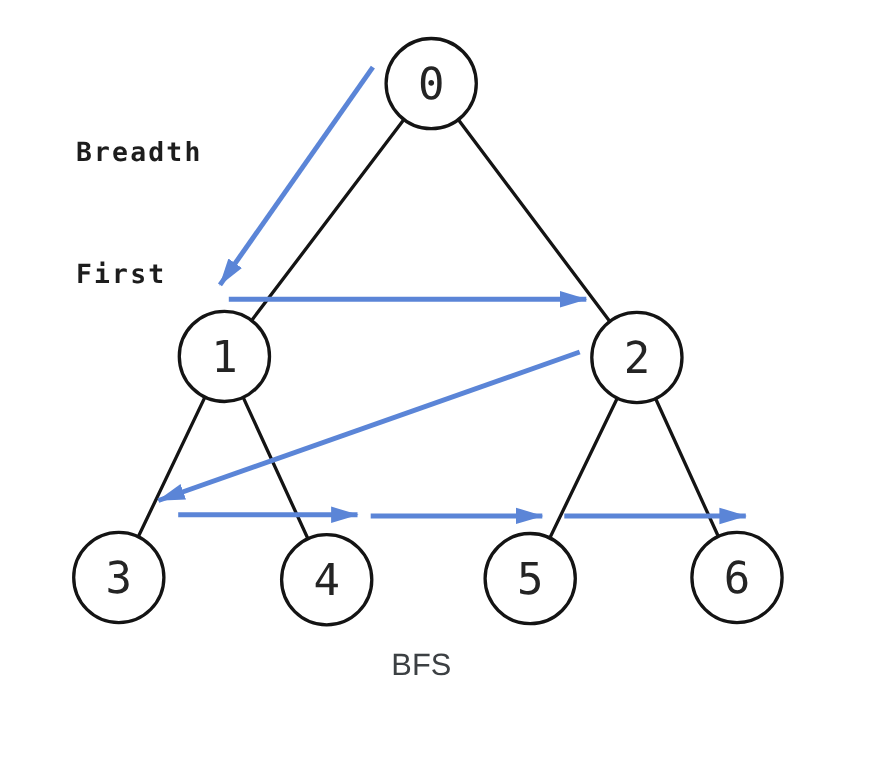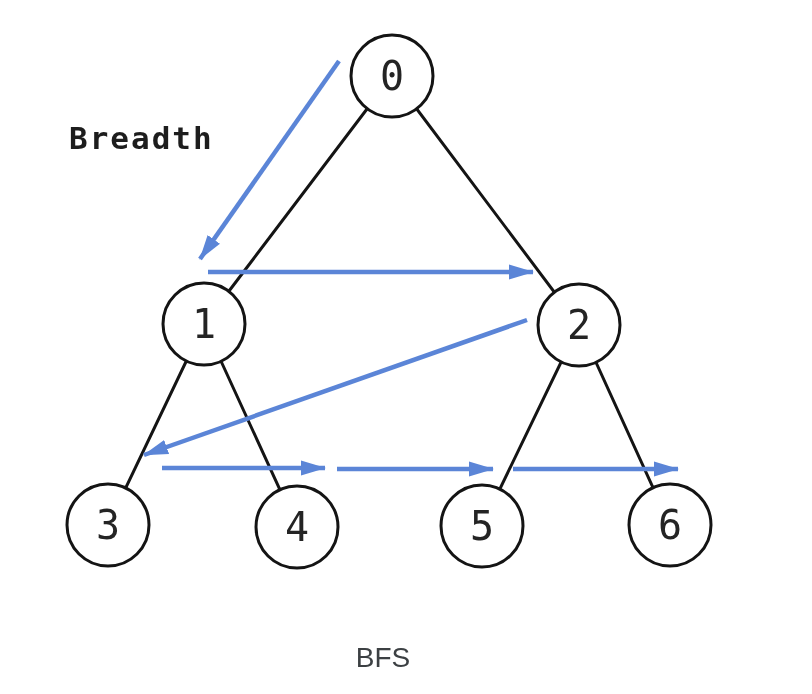--- a/index.html
+++ b/index.html
@@ -18,31 +18,31 @@
   .diagram-svg {
     position: absolute;
     left: 0;
     top: 0;
   }
   .title-block {
     position: absolute;
     left: 69px;
     top: 46px;
     font-family: "DejaVu Sans Mono", monospace;
-    font-size: 31px;
+    font-size: 24px;
     font-weight: bold;
     letter-spacing: 2px;
     line-height: 37px;
     color: #1d1d1d;
     white-space: pre;
   }
   .caption {
     position: absolute;
     left: 383px;
-    top: 642px;
+    top: 589px;
     transform: translateX(-50%);
     font-family: "Liberation Sans", sans-serif;
     font-size: 28px;
     color: #3c4043;
   }
   .tree-edge {
     fill: none;
     stroke-linecap: round;
   }
   .bfs-arrow {
@@ -109,17 +109,18 @@
         <line x1="208" y1="272" x2="533" y2="272" stroke="#5b85d7" stroke-width="4.5" marker-end="url(#arrowhead)" class="bfs-arrow"></line>
         <line x1="527" y1="320" x2="144" y2="455" stroke="#5b85d7" stroke-width="4.5" marker-end="url(#arrowhead)" class="bfs-arrow"></line>
         <line x1="162" y1="468" x2="325" y2="468" stroke="#5b85d7" stroke-width="4.5" marker-end="url(#arrowhead)" class="bfs-arrow"></line>
         <line x1="337" y1="469" x2="493" y2="469" stroke="#5b85d7" stroke-width="4.5" marker-end="url(#arrowhead)" class="bfs-arrow"></line>
         <line x1="513" y1="469" x2="678" y2="469" stroke="#5b85d7" stroke-width="4.5" marker-end="url(#arrowhead)" class="bfs-arrow"></line>
       </g>
   </svg>
 
   <div class="title-block" style="color: rgb(29, 29, 29);">
     <div>Breadth</div>
+    <div>First</div>
   </div>
 
   <div class="caption" style="color: rgb(60, 64, 67);">BFS</div>
 
 </div>
 
 </body></html>

